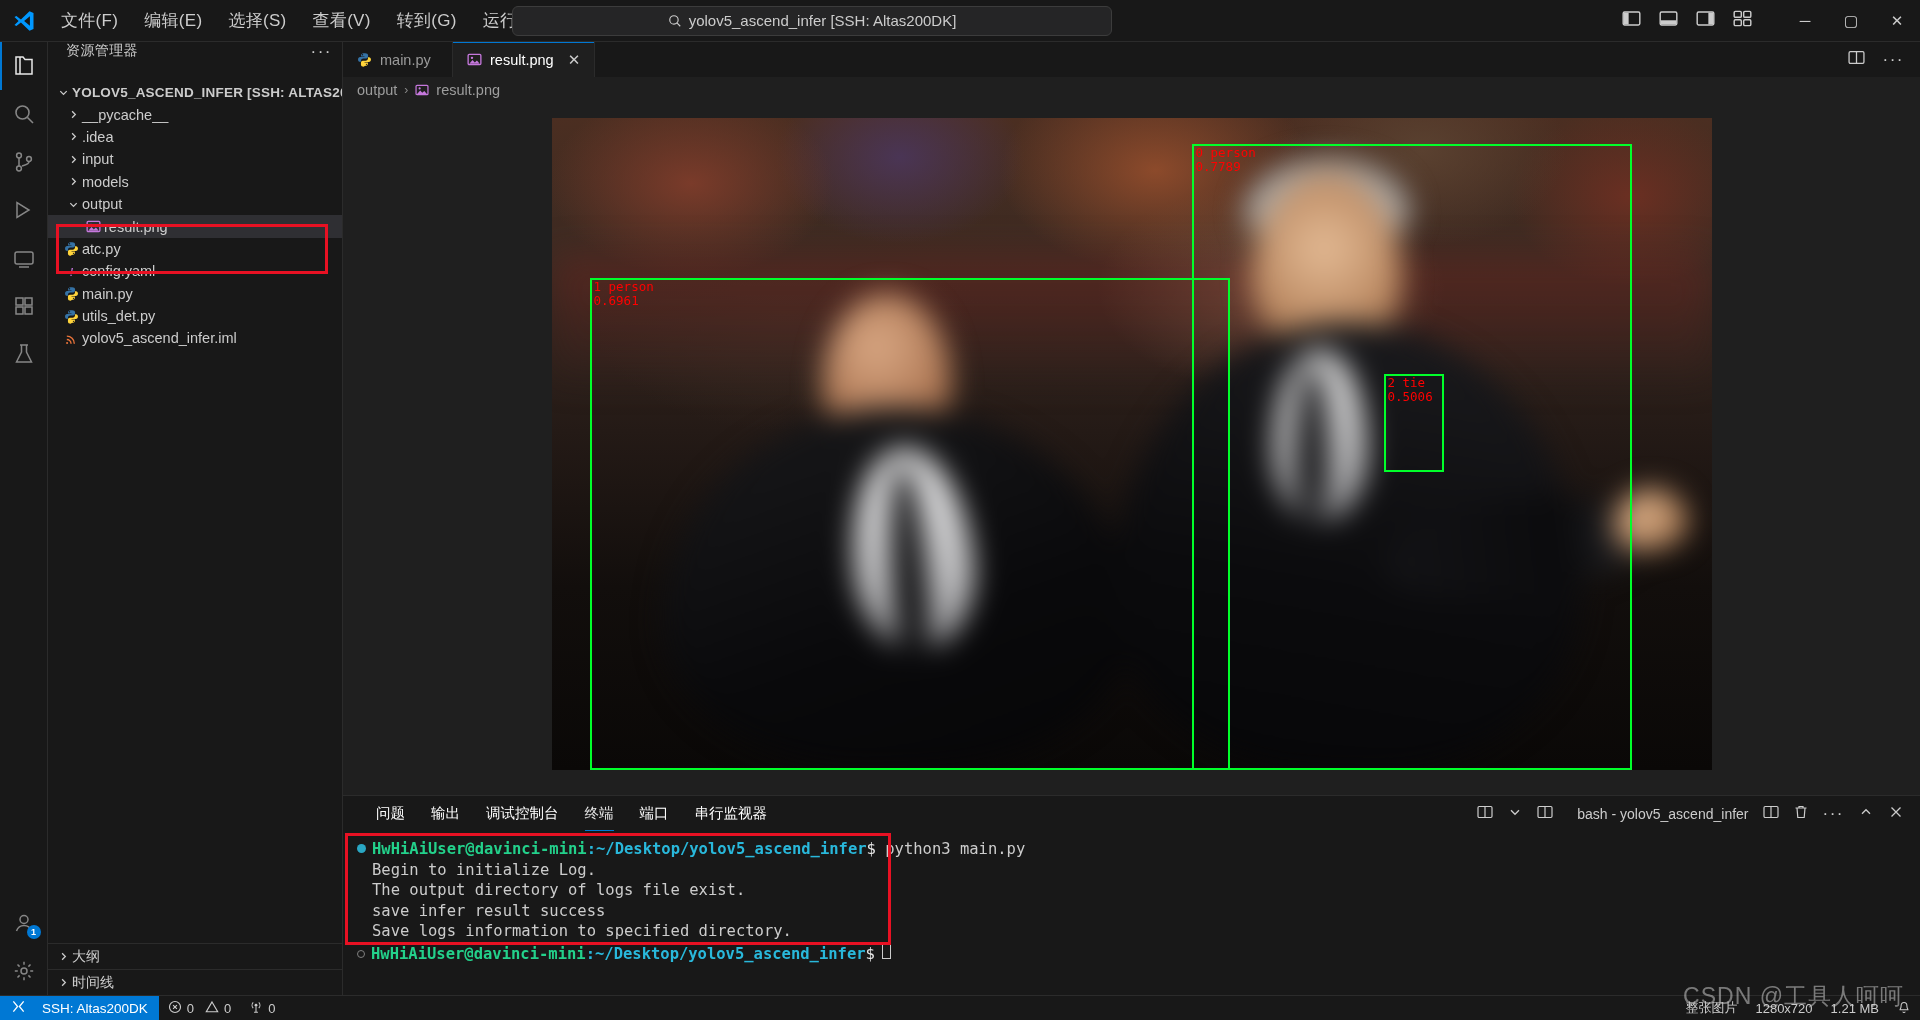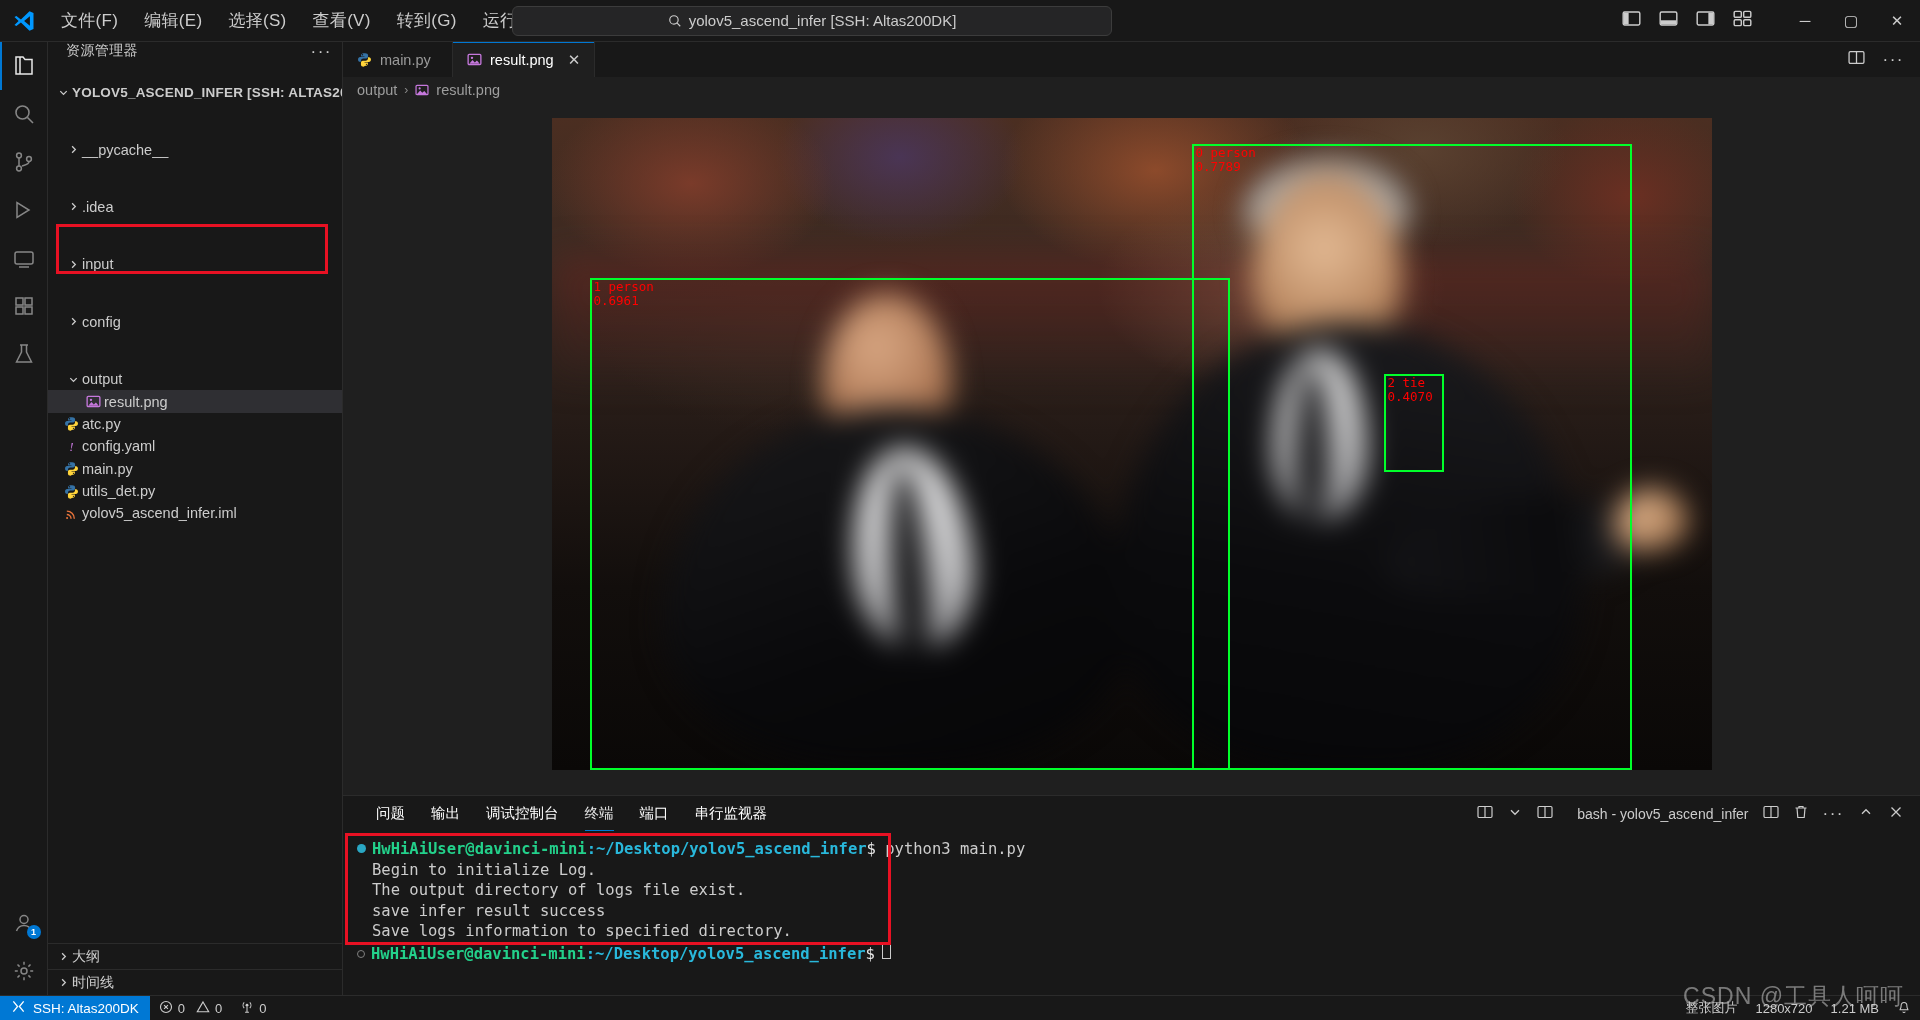--- a/index.html
+++ b/index.html
@@ -83,21 +83,21 @@
     height: 22.4px; display: flex; align-items: center; font-size: 14.5px;
     color: #cccccc; white-space: nowrap; padding-right: 6px; position: relative;
   }
   .row.root { font-weight: bold; font-size: 13.5px; letter-spacing: .2px; padding-left: 6px; }
   .row.selected { background: #2f2f33; }
   .chev { width: 18px; display: flex; align-items: center; justify-content: center;
           font-size: 11px; color: #cccccc; flex: none; }
   .chev svg { width: 11px; height: 11px; }
   .ficon { width: 22px; display: flex; align-items: center; justify-content: center; flex: none; }
   .ficon svg { width: 15px; height: 15px; }
-  .lvl1 { padding-left: 16px; margin-top: 35px; }
+  .lvl1 { padding-left: 16px; }
   .lvl2 { padding-left: 34px; }
   .lvl1-noarrow { padding-left: 34px; }
   .red-box {
     position: absolute; border: 3px solid #e81123; pointer-events: none; z-index: 5;
   }
   .sb-bottom { flex: none; }
   .sb-section {
     height: 26px; display: flex; align-items: center; font-size: 14px;
     color: #cccccc; border-top: 1px solid #2b2b2b; padding-left: 6px;
   }
@@ -227,21 +227,21 @@
   .t-out { color: #cccccc; }
   .tcursor { display: inline-block; width: 9px; height: 17px; border: 1px solid #cccccc; vertical-align: -3px; }
 
   
   .statusbar {
     height: 25px; background: #181818; display: flex; align-items: center;
     font-size: 13px; color: #cccccc; flex: none; border-top: 1px solid #2b2b2b;
   }
   .ssh-chip {
     background: #0078d4; color: #ffffff; height: 25px; display: flex; align-items: center;
-    gap: 7px; padding: 0 11px; font-size: 13.5px;
+    gap: 16px; padding: 0 11px; font-size: 13.5px;
   }
   .ssh-chip svg { width: 15px; height: 15px; }
   .sb-item { display: flex; align-items: center; gap: 5px; padding: 0 9px; height: 25px; }
   .sb-item svg { width: 14px; height: 14px; }
   .sb-right { margin-left: auto; display: flex; align-items: center; }
   .watermark {
     position: absolute; right: 16px; bottom: 8px; font-size: 23px; color: #c9c9c9;
     opacity: .55; letter-spacing: 1px; pointer-events: none; z-index: 30;
     font-family: "Liberation Sans", sans-serif;
   }
@@ -411,21 +411,21 @@
               </svg>
           </span>
           <span>input</span>
         </div>
         <div class="row lvl1">
           <span class="chev">
             <svg viewBox="0 0 12 12">
                 <path fill="none" stroke="#cccccc" stroke-width="1.4" d="M4.5 2.5 8 6l-3.5 3.5"></path>
               </svg>
           </span>
-          <span>config</span>
+          <span>models</span>
         </div>
         <div class="row lvl1">
           <span class="chev">
             <svg viewBox="0 0 12 12">
                 <path fill="none" stroke="#cccccc" stroke-width="1.4" d="M2.5 4.5 6 8l3.5-3.5"></path>
               </svg>
           </span>
           <span>output</span>
         </div>
         <div class="row lvl2 selected">
@@ -572,21 +572,21 @@
             </div>
           </div>
 
           <div class="det-box" style="left:640px; top:26px; width:440px; height:626px;"></div>
           <div class="det-label" style="left:644px; top:28px;"><span>0 person</span><br><span>0.7789</span></div>
 
           <div class="det-box" style="left:38px; top:160px; width:640px; height:492px;"></div>
           <div class="det-label" style="left:42px; top:162px;"><span>1 person</span><br><span>0.6961</span></div>
 
           <div class="det-box" style="left:832px; top:256px; width:60px; height:98px;"></div>
-          <div class="det-label" style="left:836px; top:258px;"><span>2 tie</span><br><span>0.4070</span></div>
+          <div class="det-label" style="left:836px; top:258px;"><span>2 tie</span><br><span>0.5006</span></div>
         </div>
       </div>
 
       <div class="panel">
         <div class="panel-tabs">
           <div class="ptab">问题</div>
           <div class="ptab">输出</div>
           <div class="ptab">调试控制台</div>
           <div class="ptab active">终端</div>
           <div class="ptab">端口</div>

